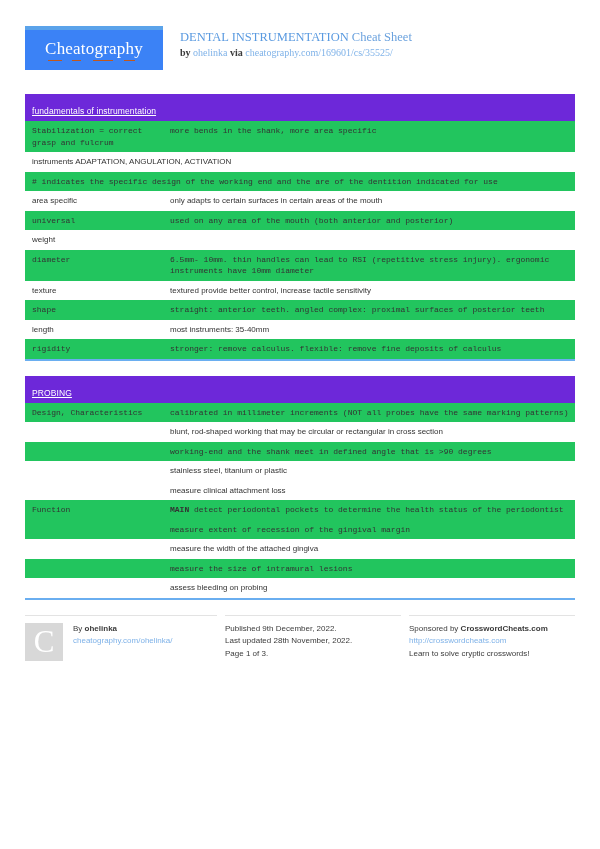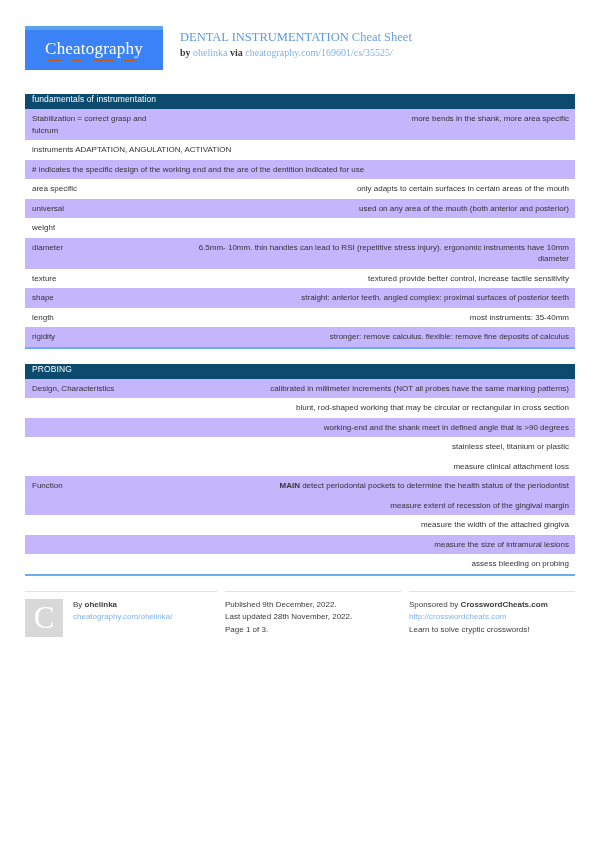--- a/index.html
+++ b/index.html
@@ -72,43 +72,44 @@
   .byline b { font-weight: bold; }
   .byline a { color: #7fb2e8; text-decoration: none; }
 
   
   .tables { margin-top: 16px; }
   .block {
     border-bottom: 2px solid #6aaef0;
     margin-bottom: 15px;
   }
   .block-head {
-    background: #0c4a6e;
+    background: #6d28d9;
     color: #ffffff;
     font-size: 8.5px;
-    padding: 0 6px 4px 7px;
+    padding: 12px 6px 4px 7px;
     line-height: 11px;
     letter-spacing: .1px;
+    text-decoration: underline;
   }
   .row {
     display: flex;
     font-size: 8px;
     line-height: 11.5px;
     color: #333333;
     padding: 4px 6px 4px 7px;
     align-items: flex-start;
   }
-  .row.alt { background: #c4b5fd; }
+  .row.alt { background: #22c55e; font-family: Liberation Mono, monospace; }
   .row.plain { background: #ffffff; }
   .c-key {
     width: 138px;
     flex: 0 0 138px;
     padding-right: 6px;
   }
-  .c-val { flex: 1 1 auto; text-align: right; }
+  .c-val { flex: 1 1 auto; }
   .c-full { flex: 1 1 auto; }
   .c-val b, .c-key b { font-weight: bold; }
 
   
   .footer {
     display: flex;
     margin-top: 4px;
     gap: 0;
   }
   .fcol {

